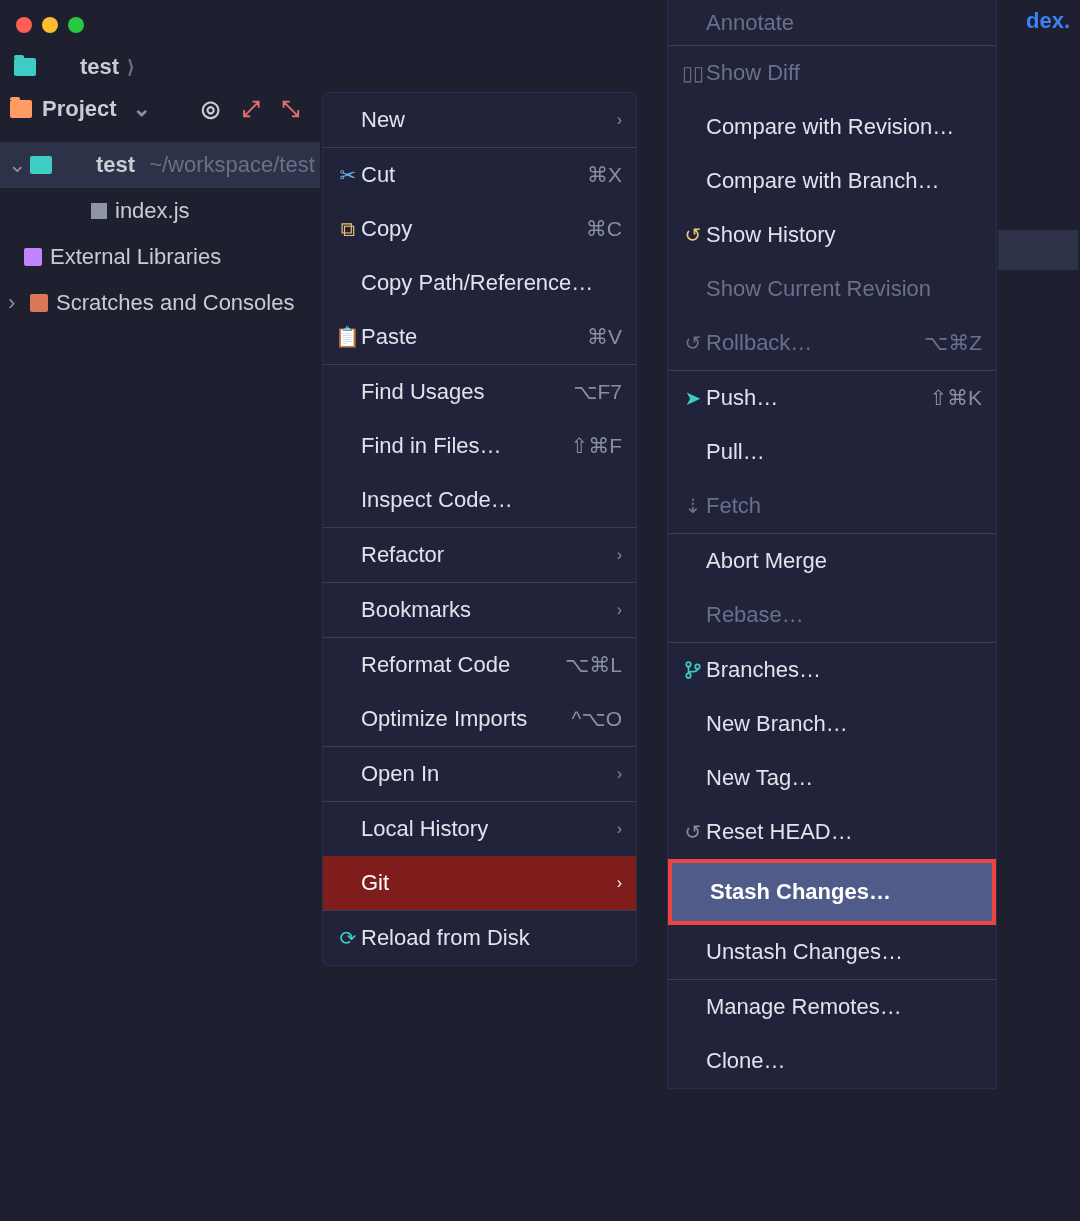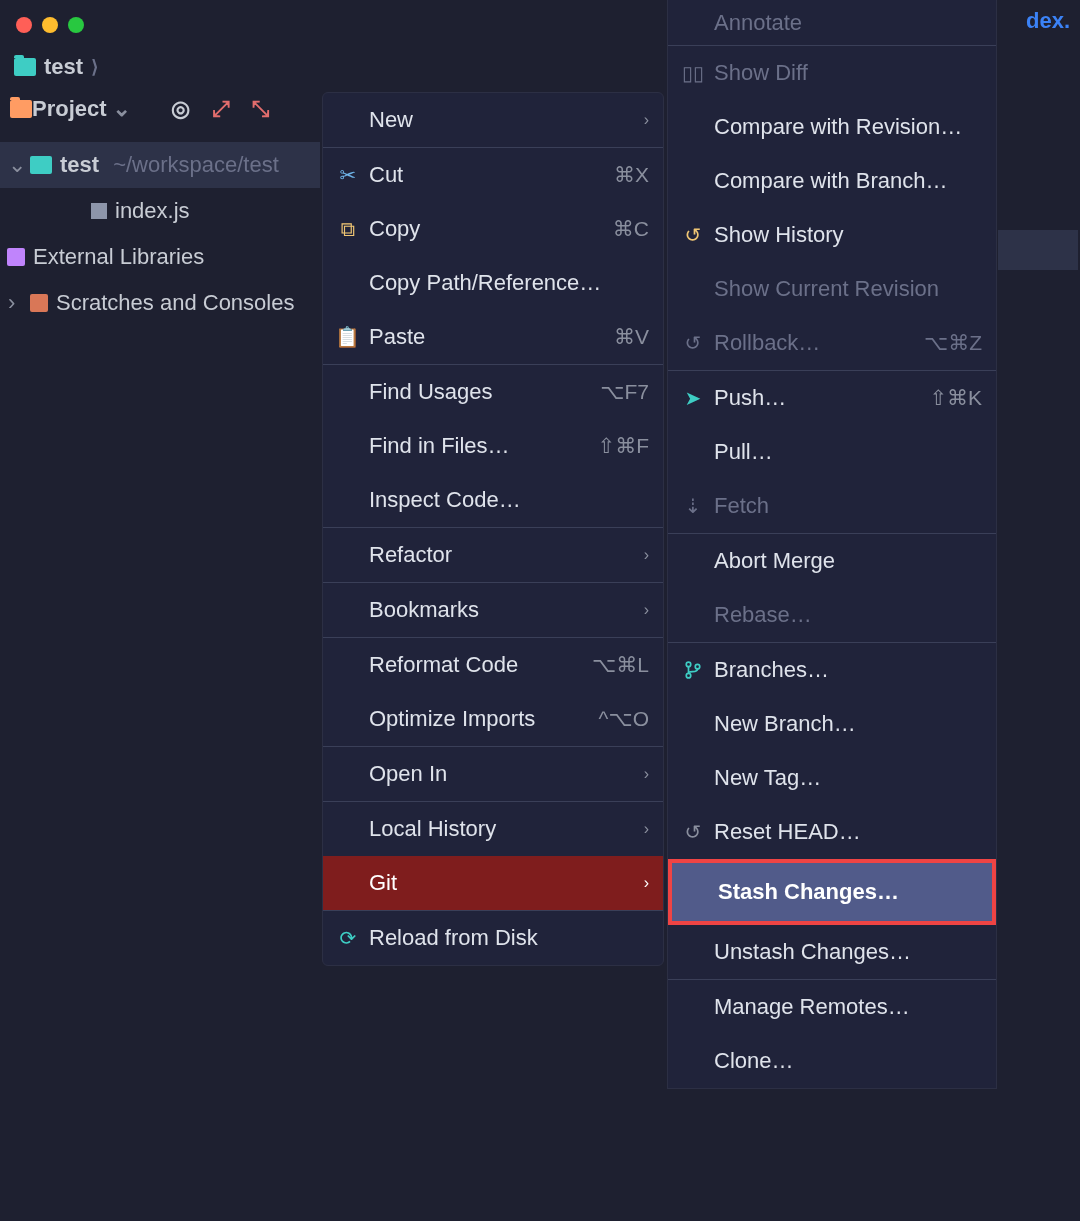--- a/index.html
+++ b/index.html
@@ -65,20 +65,21 @@
       color: #6b7089;
       font-size: 18px;
     }
     
     .project-bar {
       position: absolute;
       top: 96px;
       left: 10px;
       display: flex;
       align-items: center;
+      gap: 10px;
       color: #c8ccd4;
       font-weight: 600;
     }
     .project-bar .tool-icons {
       display: flex;
       gap: 22px;
       margin-left: 40px;
     }
     .down-caret {
       margin-left: 6px;
@@ -100,21 +101,21 @@
       color: #c8ccd4;
     }
     .tree-row.selected {
       background: #2d3248;
     }
     .tree-row .opener {
       color: #8a8f9e;
       width: 14px;
     }
     .tree-indent-1 { padding-left: 56px; margin-left: 35px; }
-    .tree-indent-0a { padding-left: 7px; }
+    .tree-indent-0a { padding-left: 24px; }
     .tree-indent-0b { padding-left: 8px; }
     .icon-folder {
       width: 22px;
       height: 18px;
       background: #3ecdc4;
       border-radius: 2px;
       position: relative;
       display: inline-block;
     }
     .icon-file-js {
@@ -140,32 +141,32 @@
     .subtle {
       color: #6b7089;
       margin-left: 6px;
     }
 
     
     .context-menu {
       position: absolute;
       top: 92px;
       left: 322px;
-      width: 342px;
+      width: 315px;
       background: #20233a;
       border: 1px solid #2c2f44;
       border-radius: 6px;
       padding-top: 0;
     }
     .context-menu .item, .git-submenu .item {
       display: flex;
       align-items: center;
       height: 54px;
       padding: 0 14px 0 14px;
-      gap: 10px;
+      gap: 2px;
       color: #dfe3eb;
       white-space: nowrap;
     }
     .context-menu .item .spacer, .git-submenu .item .spacer {
       flex: 1;
     }
     .context-menu .item .shortcut, .git-submenu .item .shortcut {
       color: #8a8f9e;
       font-size: 21px;
     }
@@ -244,21 +245,21 @@
       font-weight: 600;
     }
     .bg-highlight-bar {
       position: absolute;
       top: 230px;
       left: 998px;
       width: 80px;
       height: 40px;
       background: #2d3248;
     }
-    .bold { font-weight: 700; }
+    .bold { font-weight: 700; margin-left: 36px; }
     .icon-teal { color: #3ecdc4 !important; }
     .icon-yellow { color: #f0c674 !important; }
   </style>
 </head>
 <body>
 
 <div class="traffic-lights">
   <div class="traffic-light tl-red"></div>
   <div class="traffic-light tl-yellow"></div>
   <div class="traffic-light tl-green"></div>

